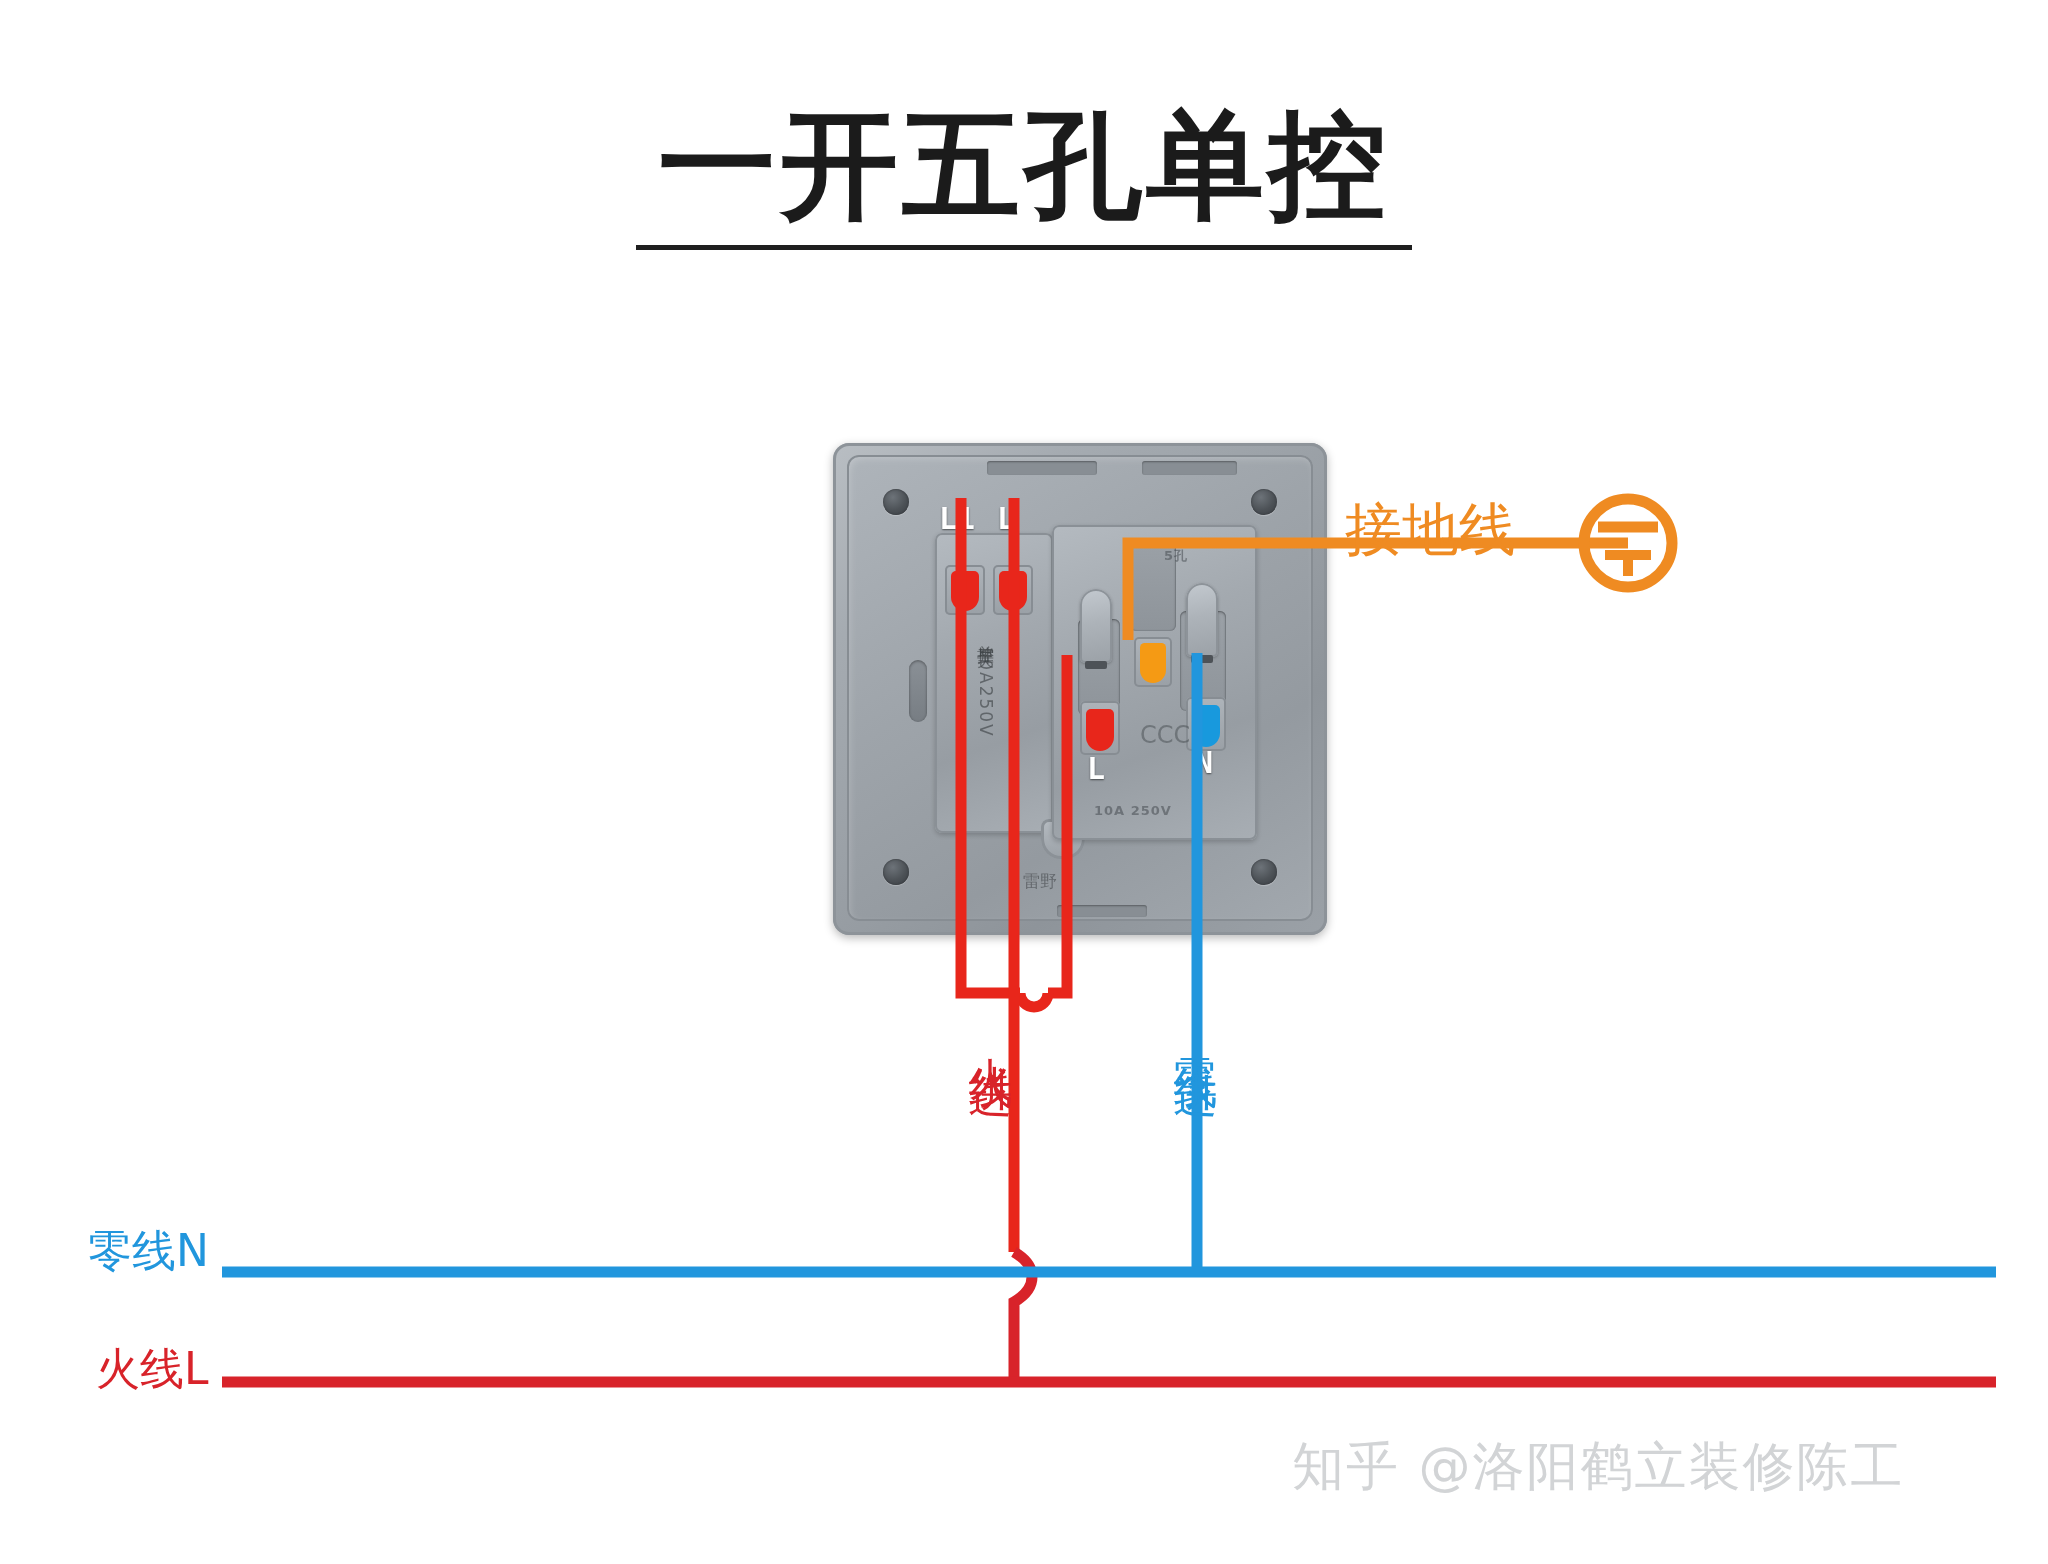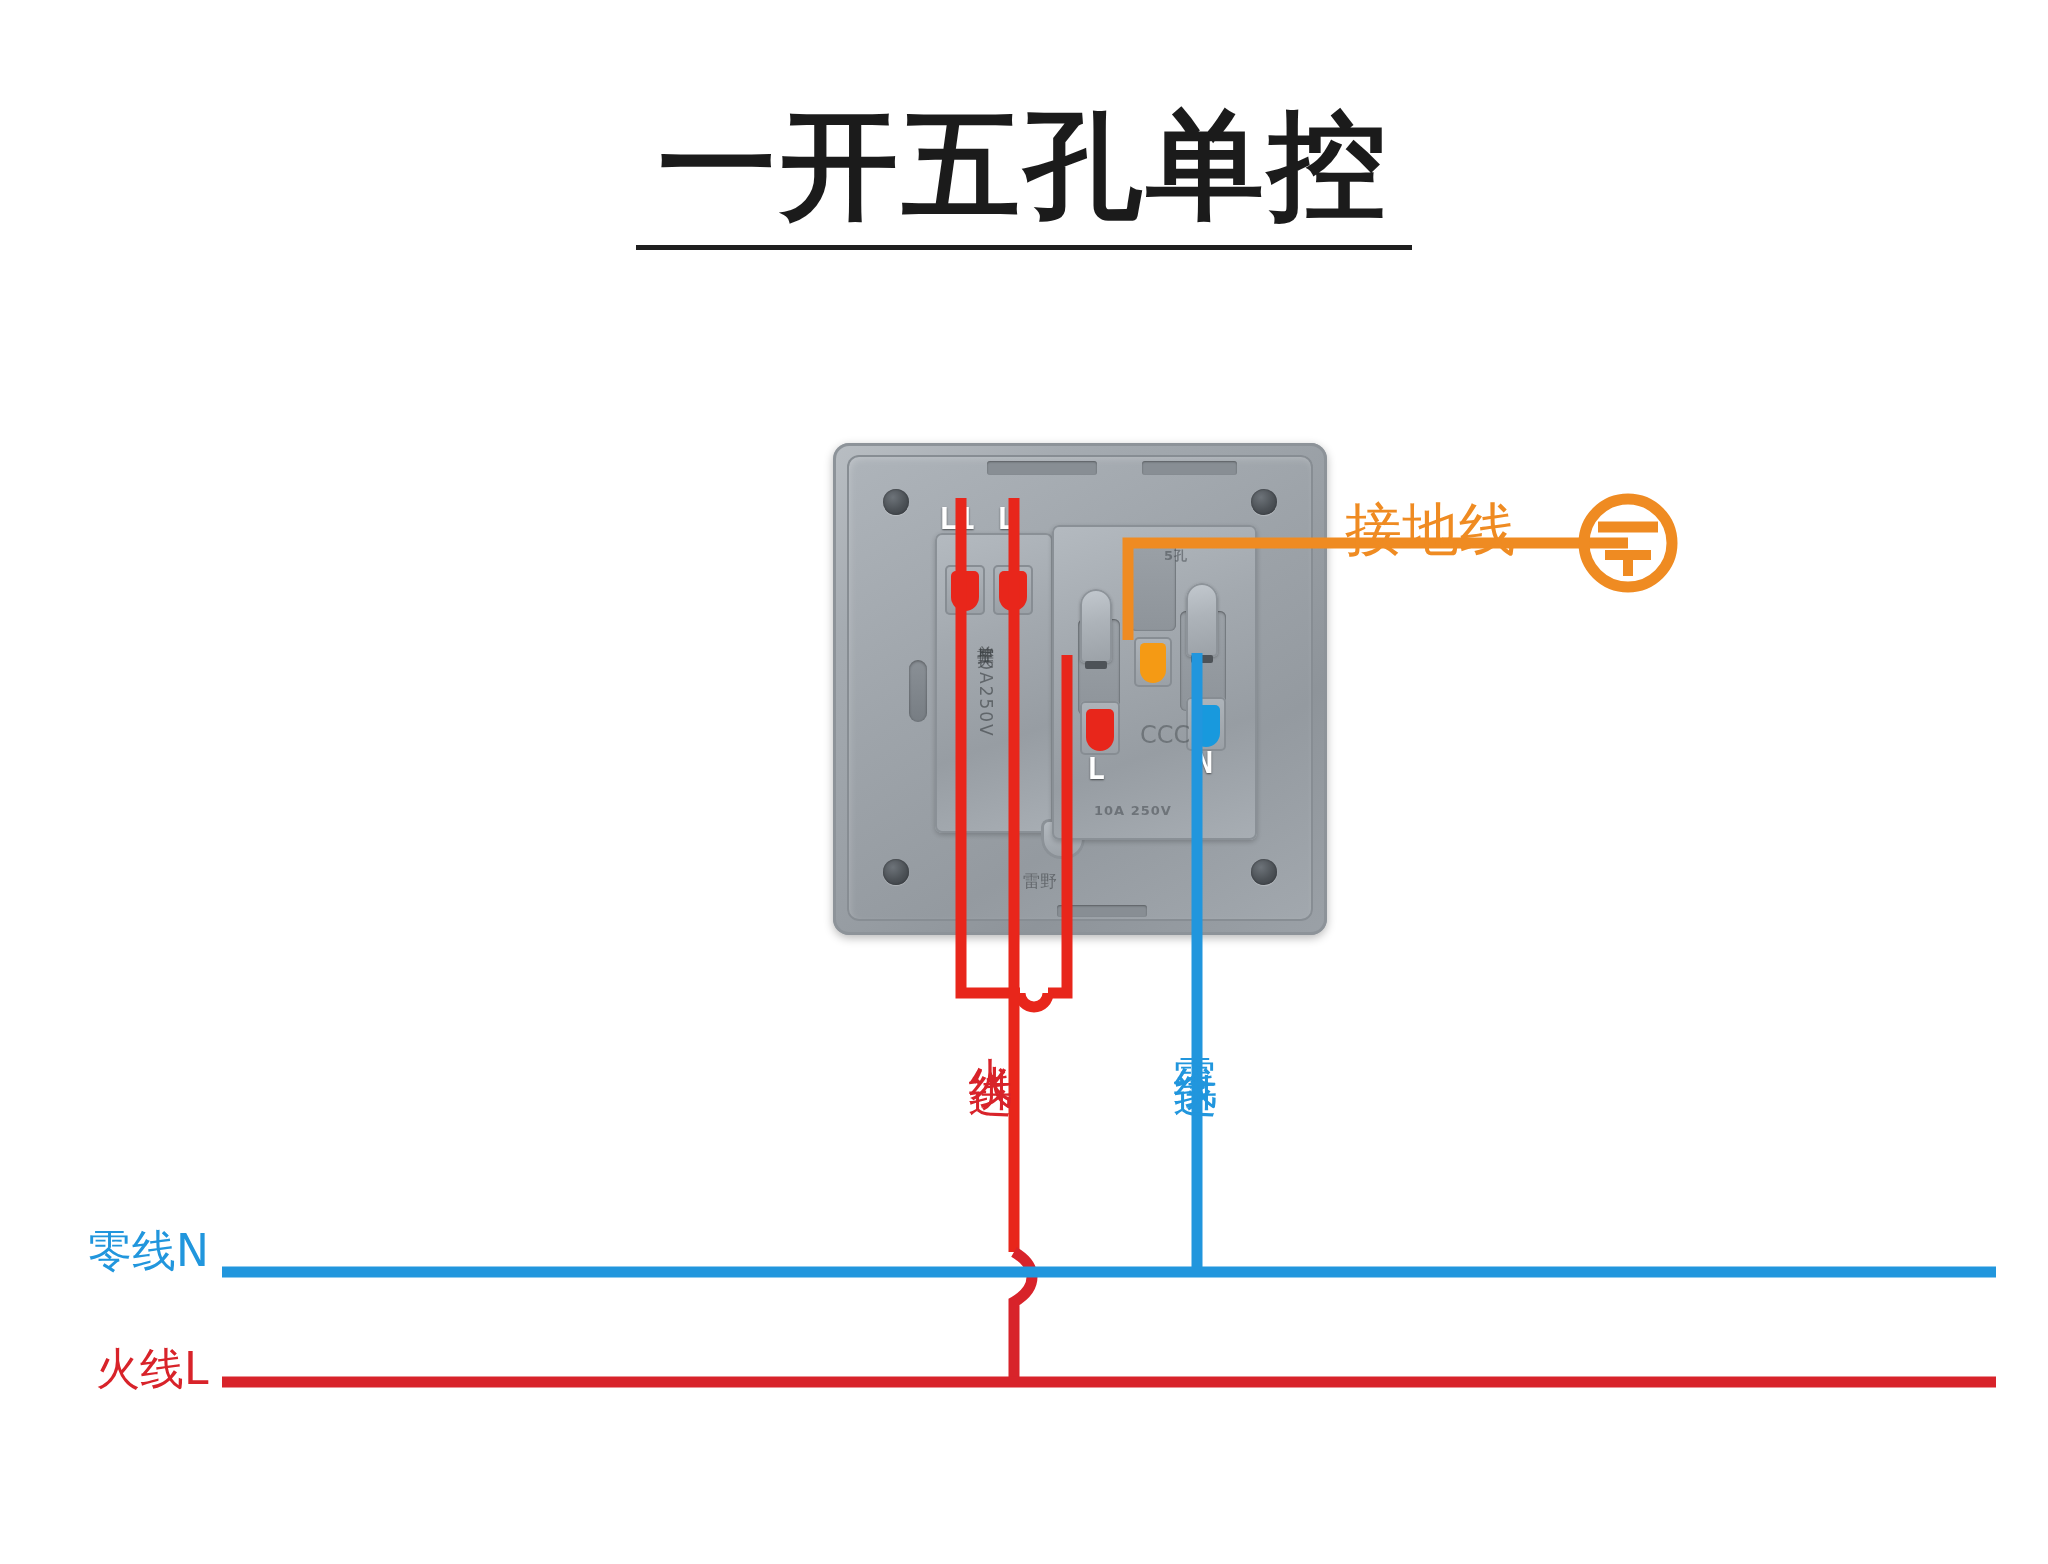--- a/index.html
+++ b/index.html
@@ -357,14 +357,15 @@
     <line x1="222" y1="1272" x2="1996" y2="1272" stroke="#2196dd" stroke-width="11" stroke-linecap="butt"></line>
     <line x1="222" y1="1382" x2="1996" y2="1382" stroke="#d8232a" stroke-width="11" stroke-linecap="butt"></line>
   </svg>
 
   <div class="ann ann-ground">接地线</div>
   <div class="ann ann-live-vert">火线进</div>
   <div class="ann ann-neutral-vert">零线进</div>
   <div class="ann ann-bus-n">零线N</div>
   <div class="ann ann-bus-l">火线L</div>
 
+  <div class="watermark">知乎 @洛阳鹤立装修陈工</div>
 
 </div>
 
 </body></html>

